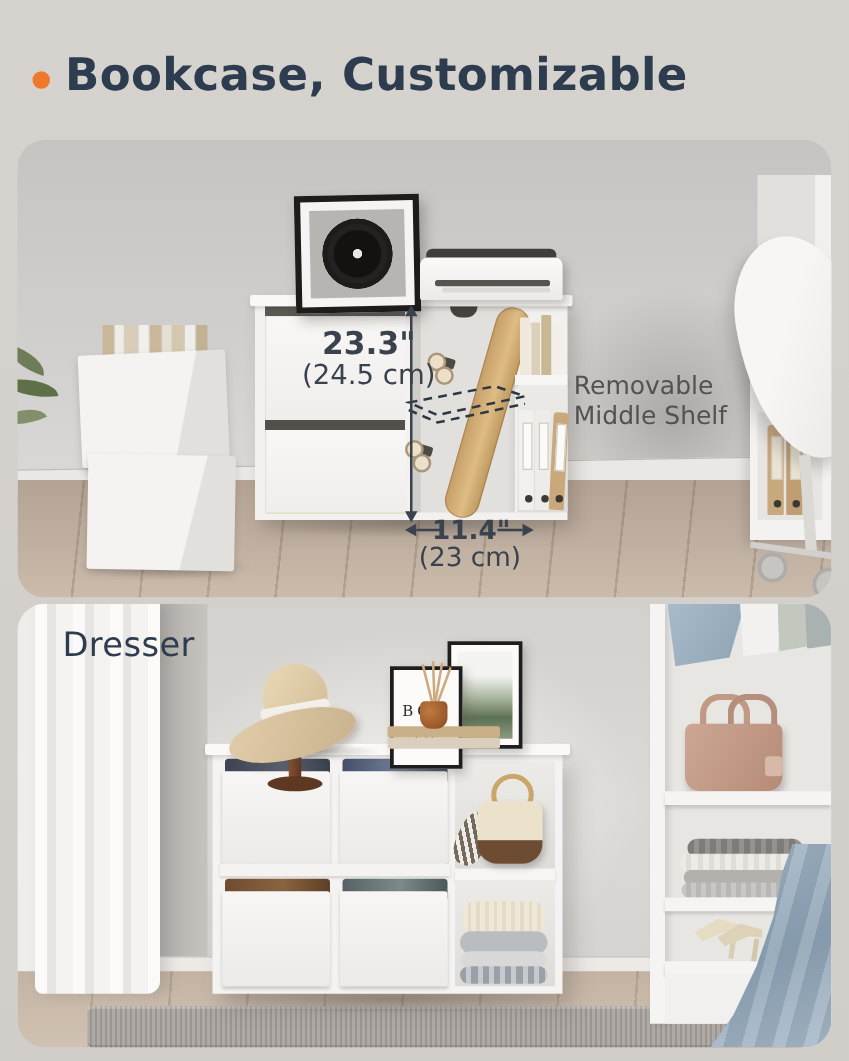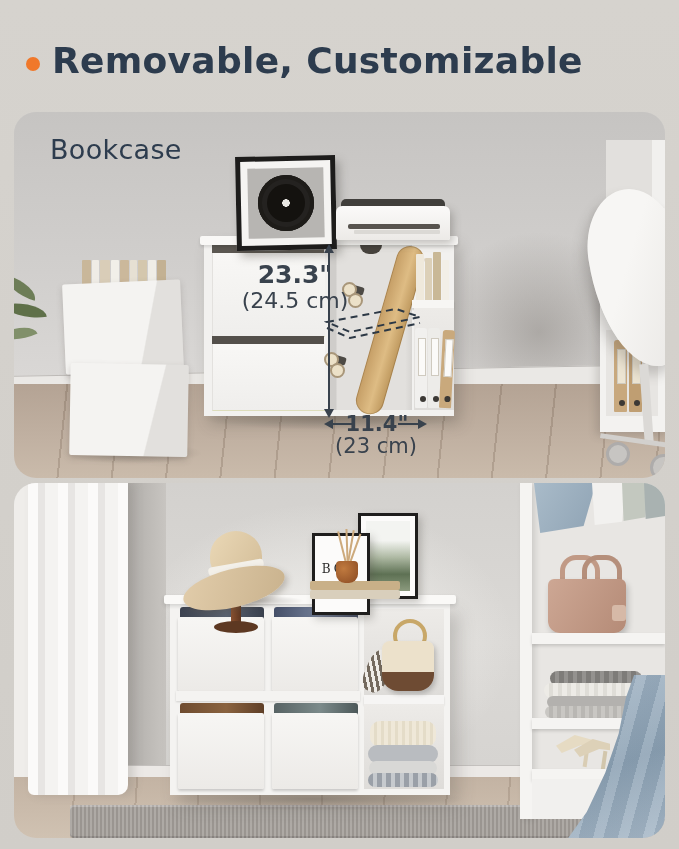--- a/index.html
+++ b/index.html
@@ -119,21 +119,21 @@
     clip-path:polygon(70% 0,100% 0,100% 100%,6% 100%,24% 84%,42% 60%,55% 36%,62% 14%);
     background:linear-gradient(160deg,#a4b6c6 0%,#8da2b4 55%,#a9bac9 100%);}
   .blanket .folds{position:absolute;inset:0;background:repeating-linear-gradient(105deg,rgba(255,255,255,.12) 0 10px,rgba(20,40,60,.07) 10px 24px);}
 </style>
 </head>
 <body>
 
 <div class="canvas">
 
   <div class="a hdr-dot"></div>
-  <div class="a hdr-title">Removable, Customizable</div>
+  <div class="a hdr-title">Bookcase, Customizable</div>
 
   <section class="panel" id="panel-bookcase">
     <div class="a bc-wall"></div>
     <div class="a bc-wallshade"></div>
     <div class="a bc-baseboard"></div>
     <div class="a bc-floor">
         <div class="planks"></div>
       </div>
 
     <div class="a leaf" style="left:-10px;top:168px;width:34px;height:16px;transform:rotate(18deg);"></div>
@@ -207,20 +207,22 @@
     </svg>
 
     <div class="a arr left" style="left:310px;top:307px;"></div>
     <div class="a dimline" style="left:319px;top:311px;width:22px;height:2px;"></div>
     <div class="a dim" style="left:318px;top:300px;width:90px;font-size:21px;">11.4"</div>
     <div class="a dimline" style="left:384px;top:311px;width:20px;height:2px;"></div>
     <div class="a arr right" style="left:404px;top:307px;"></div>
     <div class="a dim" style="left:312px;top:322px;width:100px;font-size:21px;font-weight:500;">(23 cm)</div>
 
     <div class="a note-text">
+      <div>Removable</div>
+      <div>Middle Shelf</div>
     </div>
 
     <div class="a" style="left:592px;top:28px;width:59px;height:104px;background:#e2e0dd;"></div>
     <div class="a" style="left:638px;top:28px;width:13px;height:122px;background:#f1f0ee;"></div>
     <div class="a bc-cab">
       <div class="open"></div>
       <div class="binder" style="left:14px;top:132px;width:13px;height:72px;background:#c8a87d;">
           <div class="lab" style="background:#ece4d2;"></div>
           <div class="hole"></div>
         </div>
@@ -228,21 +230,20 @@
           <div class="lab" style="background:#ece4d2;"></div>
           <div class="hole"></div>
         </div>
     </div>
     <div class="a chair-shell"></div>
     <div class="a" style="left:628px;top:252px;width:9px;height:80px;background:#dbd9d6;transform:rotate(-4deg);"></div>
     <div class="a" style="left:586px;top:326px;width:70px;height:5px;background:#d2d0cd;transform:rotate(8deg);"></div>
     <div class="a caster" style="left:592px;top:330px;width:18px;height:18px;"></div>
     <div class="a caster" style="left:636px;top:342px;width:21px;height:21px;"></div>
 
-    <div class="a panel-label" style="left:36px;top:22px;">Bookcase</div>
   </section>
 
   <section class="panel" id="panel-dresser">
     <div class="a dr-wall"></div>
     <div class="a dr-glow"></div>
     <div class="a dr-window"></div>
     <div class="a dr-corner"></div>
     <div class="a dr-baseboard"></div>
     <div class="a dr-floor">
         <div class="planks"></div>
@@ -329,14 +330,15 @@
     <div class="a" style="left:570px;top:264px;width:4px;height:20px;background:#d9cdb4;transform:rotate(8deg);"></div>
     <div class="a heel-body" style="left:560px;top:256px;width:36px;height:18px;clip-path:polygon(0 60%,52% 0,100% 26%,100% 62%,70% 56%,16% 100%);background:#ddd1b8;"></div>
     <div class="a" style="left:588px;top:268px;width:4px;height:20px;background:#d2c6ac;transform:rotate(8deg);"></div>
     <div class="a cl-shelf" style="top:286px;"></div>
     <div class="a cl-base"></div>
 
     <div class="a blanket">
         <div class="folds"></div>
       </div>
 
+    <div class="a panel-label" style="left:36px;top:18px;z-index:40;">Dresser</div>
   </section>
 </div>
 
 </body></html>

